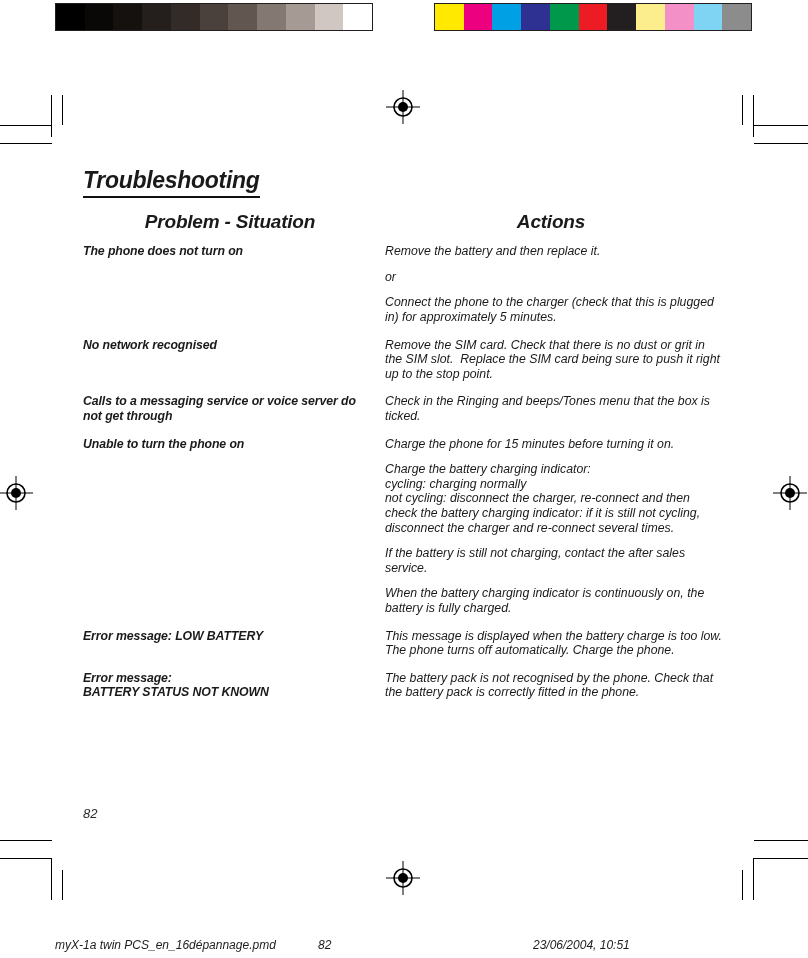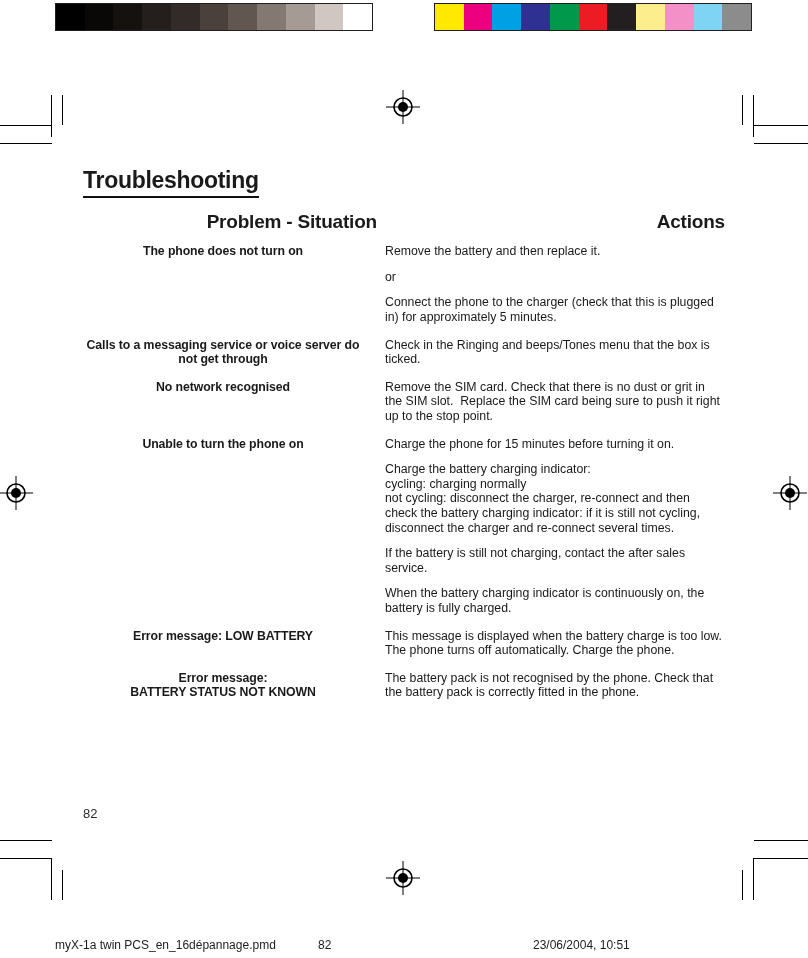--- a/index.html
+++ b/index.html
@@ -10,20 +10,21 @@
   body {
     font-family: "Liberation Sans", sans-serif;
     color: #1a1a1a;
   }
   #page {
     position: relative;
     width: 808px;
     height: 958px;
     background: #ffffff;
     overflow: hidden;
+    font-style: italic;
   }
 
   
   .calbar {
     position: absolute;
     top: 3px;
     height: 28px;
     display: flex;
     background: #231f20;
     padding: 1px;
@@ -70,39 +71,38 @@
 
   .table {
     margin-top: 13px;
     width: 100%;
     border-collapse: collapse;
   }
   .table col.c1 { width: 294px; }
   .table col.c2 { width: 348px; }
 
   .table th {
-    text-align: right;
+    text-align: center;
     font-size: 19px;
     font-weight: bold;
     letter-spacing: -0.2px;
     padding: 0 0 11px 0;
     vertical-align: top;
   }
 
   .table td {
     vertical-align: top;
     padding: 0 0 13px 0;
     font-size: 12.3px;
     line-height: 14.6px;
   }
   .table td.prob {
     font-weight: bold;
     padding-right: 14px;
     letter-spacing: -0.1px;
-    text-align: center;
   }
   .table td.act { font-weight: normal; }
 
   .act p {
     margin: 0 0 11px 8px;
     white-space: pre-wrap;
   }
   .act p:last-child { margin-bottom: 0; }
 
   #page-number {
@@ -232,29 +232,29 @@
       <tbody id="table-body">
           <tr>
             <td class="prob" style="white-space: pre-wrap;">The phone does not turn on</td>
             <td class="act">
               <p>Remove the battery and then replace it.</p>
               <p>or</p>
               <p>Connect the phone to the charger (check that this is plugged in) for approximately 5 minutes.</p>
             </td>
           </tr>
           <tr>
+            <td class="prob" style="white-space: pre-wrap;">No network recognised</td>
+            <td class="act">
+              <p>Remove the SIM card. Check that there is no dust or grit in the SIM slot.  Replace the SIM card being sure to push it right up to the stop point.</p>
+            </td>
+          </tr>
+          <tr>
             <td class="prob" style="white-space: pre-wrap;">Calls to a messaging service or voice server do not get through</td>
             <td class="act">
               <p>Check in the Ringing and beeps/Tones menu that the box is ticked.</p>
-            </td>
-          </tr>
-          <tr>
-            <td class="prob" style="white-space: pre-wrap;">No network recognised</td>
-            <td class="act">
-              <p>Remove the SIM card. Check that there is no dust or grit in the SIM slot.  Replace the SIM card being sure to push it right up to the stop point.</p>
             </td>
           </tr>
           <tr>
             <td class="prob" style="white-space: pre-wrap;">Unable to turn the phone on</td>
             <td class="act">
               <p>Charge the phone for 15 minutes before turning it on.</p>
               <p>Charge the battery charging indicator:
 cycling: charging normally
 not cycling: disconnect the charger, re-connect and then check the battery charging indicator: if it is still not cycling, disconnect the charger and re-connect several times.</p>
               <p>If the battery is still not charging, contact the after sales service.</p>

